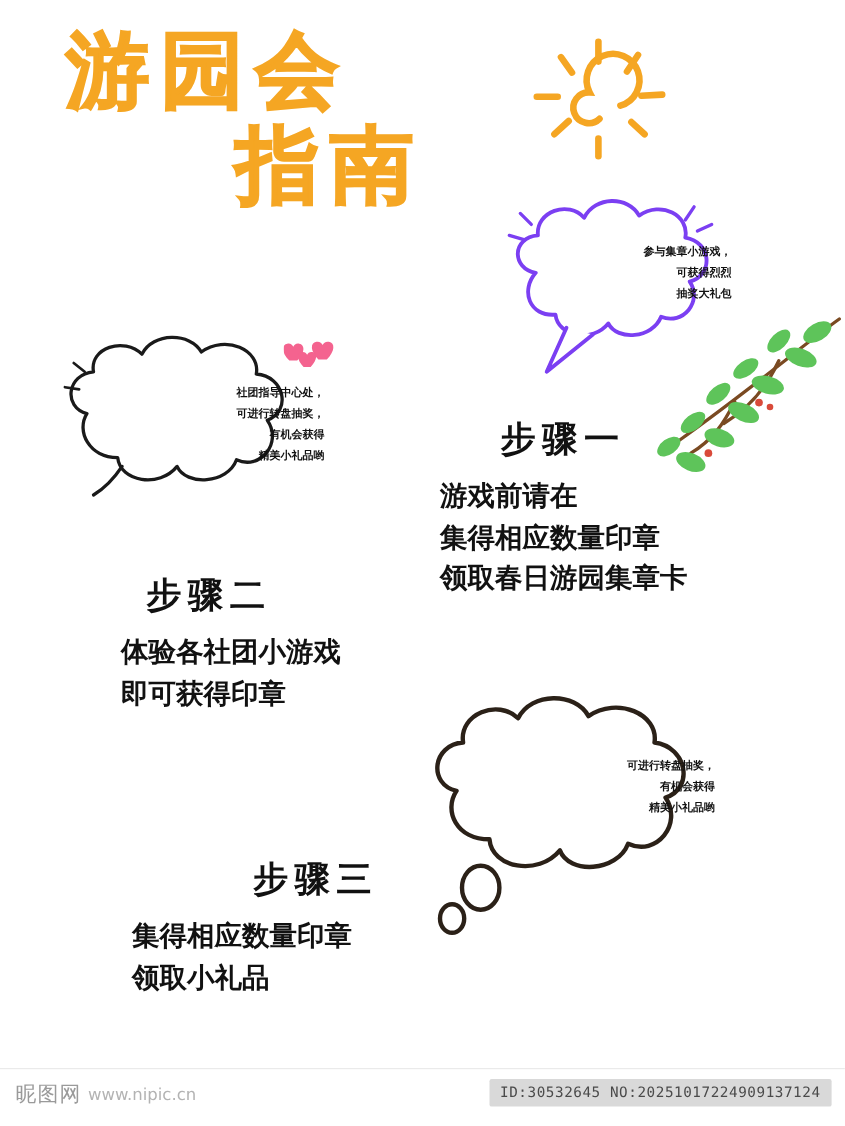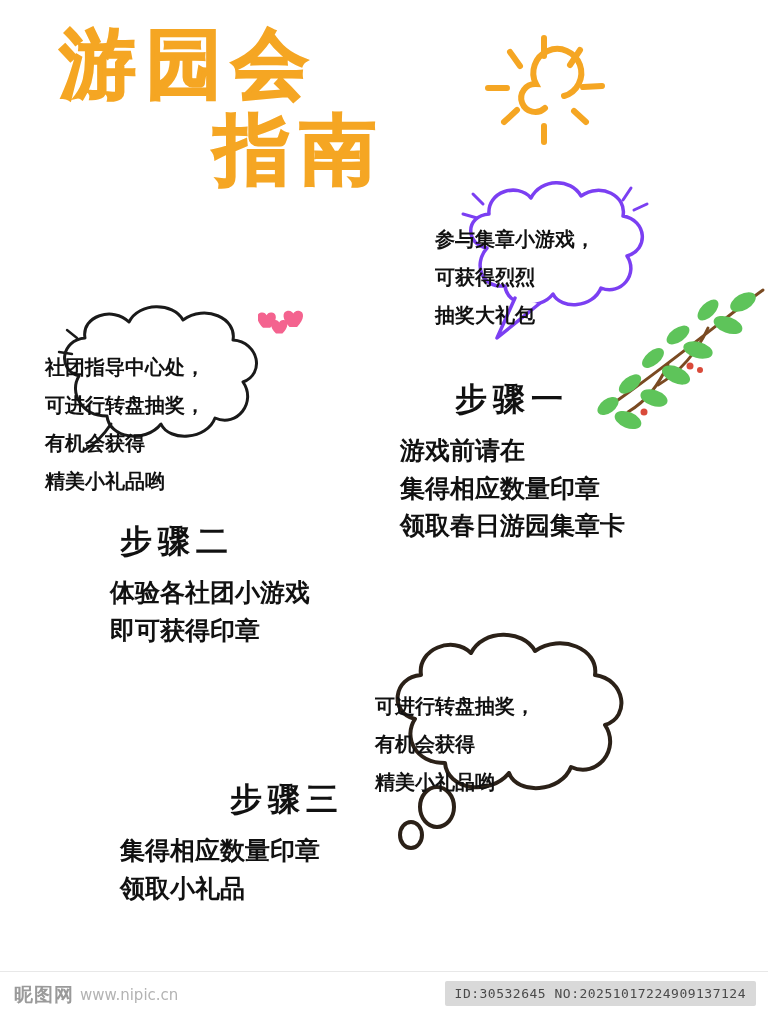--- a/index.html
+++ b/index.html
@@ -31,23 +31,23 @@
 
   
   .branch{position:absolute;right:0;top:280px;width:210px;height:220px;}
 
   
   .bubble{position:absolute;}
   .bubble svg{position:absolute;left:0;top:0;}
   .bubble .btext{
     position:absolute;
     color:#111;
-    font-size:20px;
+    font-size:10px;
     line-height:1.9;
-    text-align:left;
+    text-align:right;
     width:100%;
     font-weight:600;
   }
   .bubble .btext div{white-space:nowrap;}
 
   
   #bubble-purple{left:435px;top:170px;width:230px;height:200px;}
   #bubble-purple .btext{top:50px;}
 
   
@@ -67,32 +67,32 @@
     font-size:32px;font-weight:bold;color:#111;letter-spacing:6px;
   }
   .step-body{
     font-size:25px;color:#111;line-height:1.5;margin-top:10px;font-weight:600;
   }
   .step-body div{white-space:nowrap;}
 
   #step-one{left:400px;top:378px;}
   #step-one .step-title{margin-left:55px;}
   #step-two{left:110px;top:520px;}
-  #step-two .step-title{margin-left:10px;}
+  #step-two .step-title{margin-left:23px;}
   #step-three{left:120px;top:778px;}
   #step-three .step-title{margin-left:110px;}
 
   
   .footer{
     position:absolute;left:0;bottom:0;width:768px;height:52px;
     background:#ffffff;border-top:1px solid #e8e8e8;
   }
   .wm{position:absolute;left:14px;top:10px;display:flex;align-items:center;gap:6px;}
   .wm-logo{
-    font-size:19px;color:#9a9a9a;letter-spacing:1px;font-weight:bold;
+    font-size:19px;color:#9a9a9a;letter-spacing:1px;font-weight:normal;
   }
   .wm-url{font-size:15px;color:#b3b3b3;}
   .idbar{
     position:absolute;right:12px;top:9px;
     background:#d9d9d9;color:#4a4a4a;font-size:13px;
     padding:5px 10px;border-radius:2px;letter-spacing:.5px;
     font-family:"DejaVu Sans Mono","Liberation Mono",monospace;
   }
 </style>
 </head>

